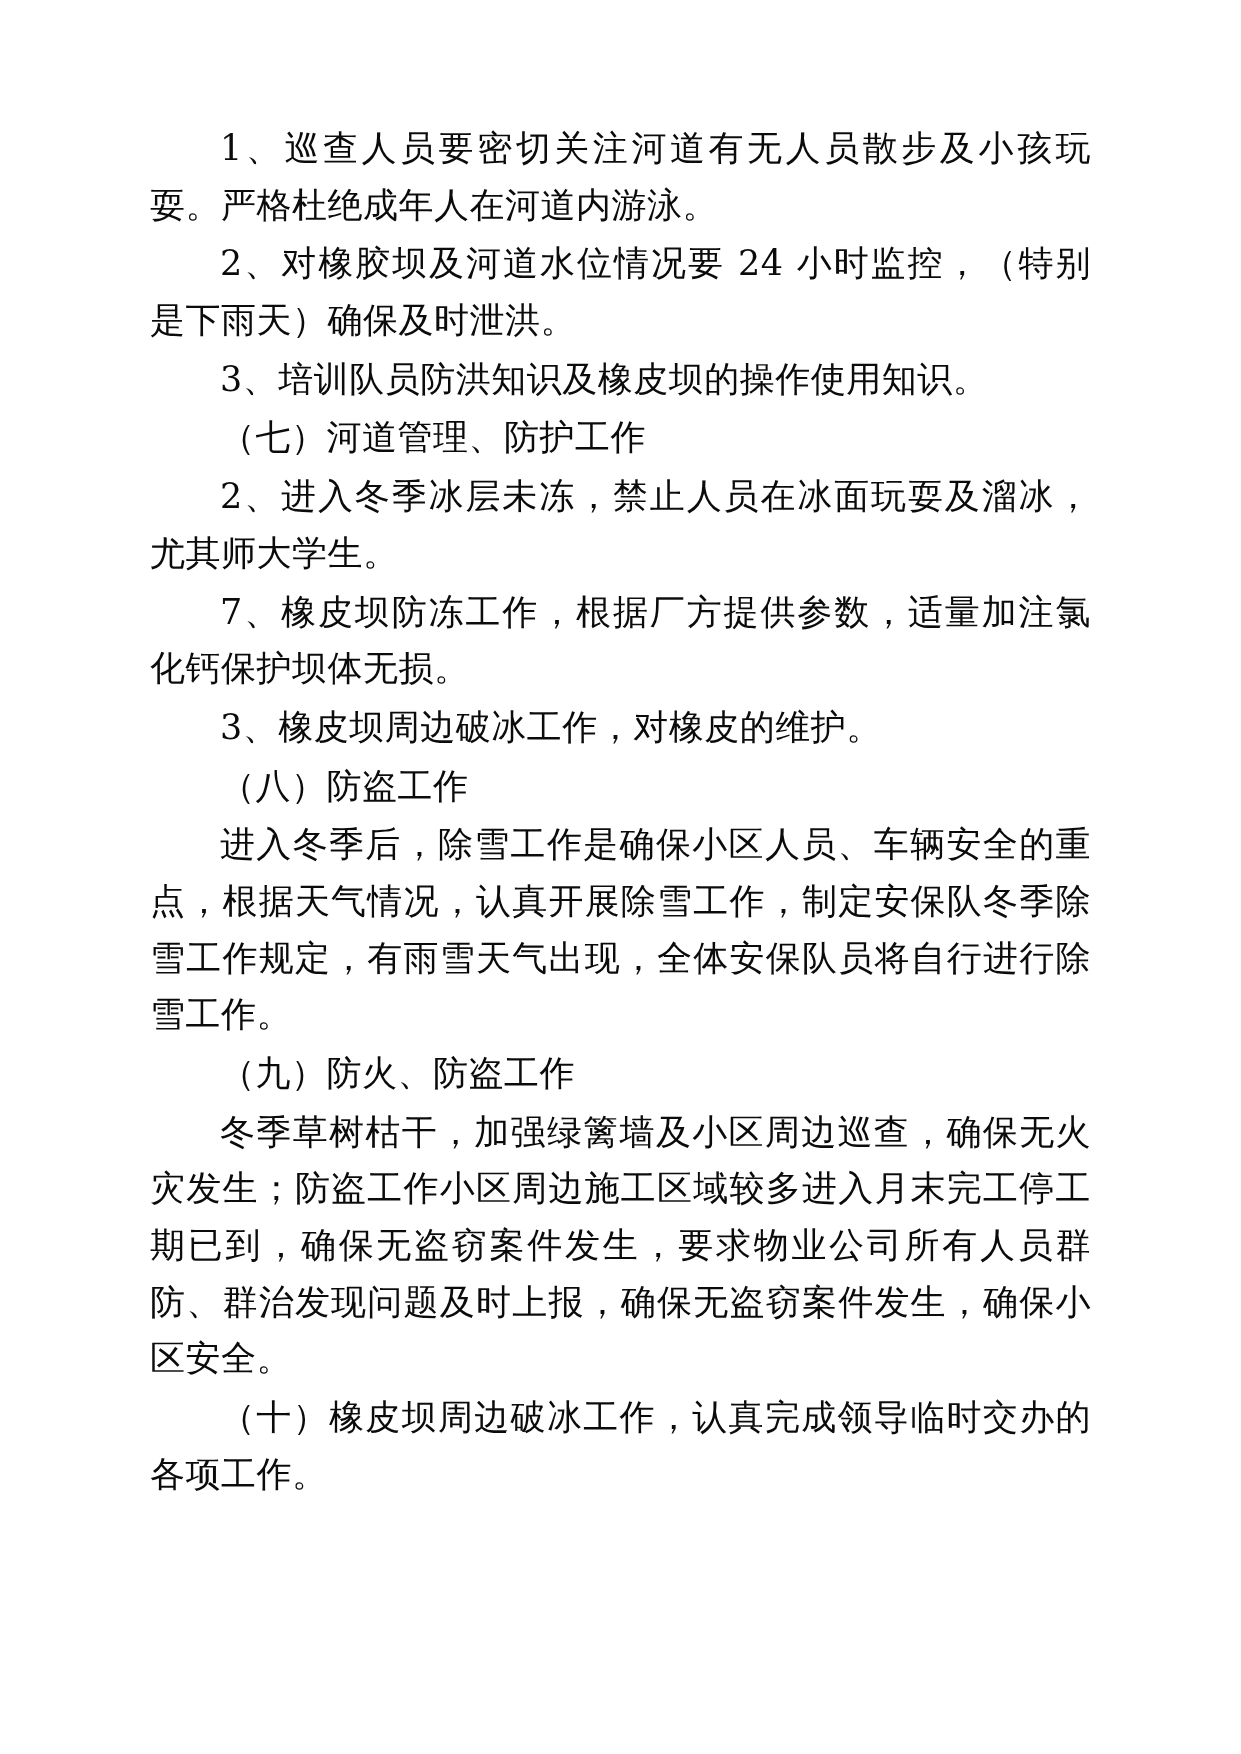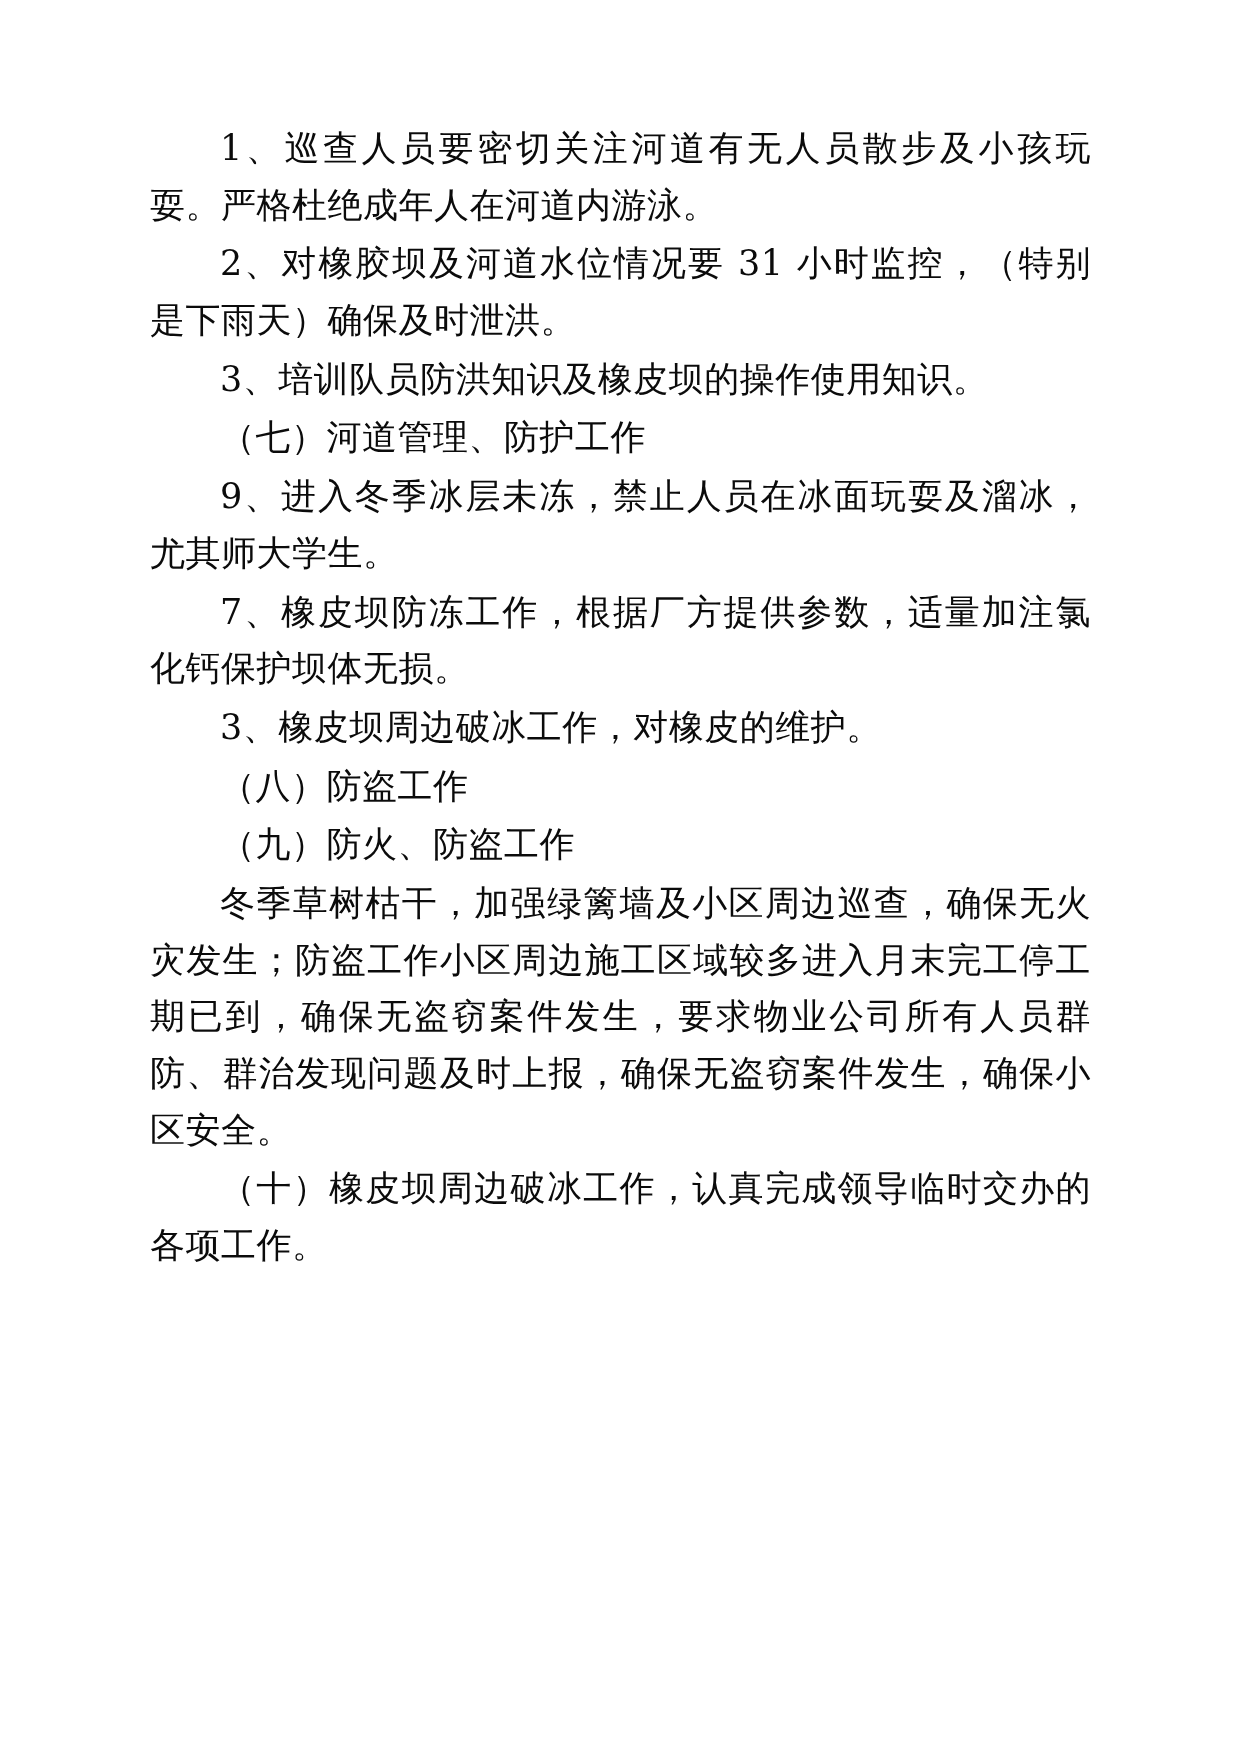--- a/index.html
+++ b/index.html
@@ -29,24 +29,25 @@
     margin: 0 0 2px 0;
     text-indent: 2em;
   }
 </style>
 </head>
 <body>
 
 <div class="page">
   <div class="body-text">
     <p>1、巡查人员要密切关注河道有无人员散步及小孩玩耍。严格杜绝成年人在河道内游泳。</p>
-    <p>2、对橡胶坝及河道水位情况要 31 小时监控，（特别是下雨天）确保及时泄洪。</p>
+    <p>2、对橡胶坝及河道水位情况要 24 小时监控，（特别是下雨天）确保及时泄洪。</p>
     <p>3、培训队员防洪知识及橡皮坝的操作使用知识。</p>
     <p>（七）河道管理、防护工作</p>
-    <p>9、进入冬季冰层未冻，禁止人员在冰面玩耍及溜冰，尤其师大学生。</p>
+    <p>2、进入冬季冰层未冻，禁止人员在冰面玩耍及溜冰，尤其师大学生。</p>
     <p>7、橡皮坝防冻工作，根据厂方提供参数，适量加注氯化钙保护坝体无损。</p>
     <p>3、橡皮坝周边破冰工作，对橡皮的维护。</p>
     <p>（八）防盗工作</p>
+    <p>进入冬季后，除雪工作是确保小区人员、车辆安全的重点，根据天气情况，认真开展除雪工作，制定安保队冬季除雪工作规定，有雨雪天气出现，全体安保队员将自行进行除雪工作。</p>
     <p>（九）防火、防盗工作</p>
     <p>冬季草树枯干，加强绿篱墙及小区周边巡查，确保无火灾发生；防盗工作小区周边施工区域较多进入月末完工停工期已到，确保无盗窃案件发生，要求物业公司所有人员群防、群治发现问题及时上报，确保无盗窃案件发生，确保小区安全。</p>
     <p>（十）橡皮坝周边破冰工作，认真完成领导临时交办的各项工作。</p>
   </div>
 </div>
 
 </body></html>

